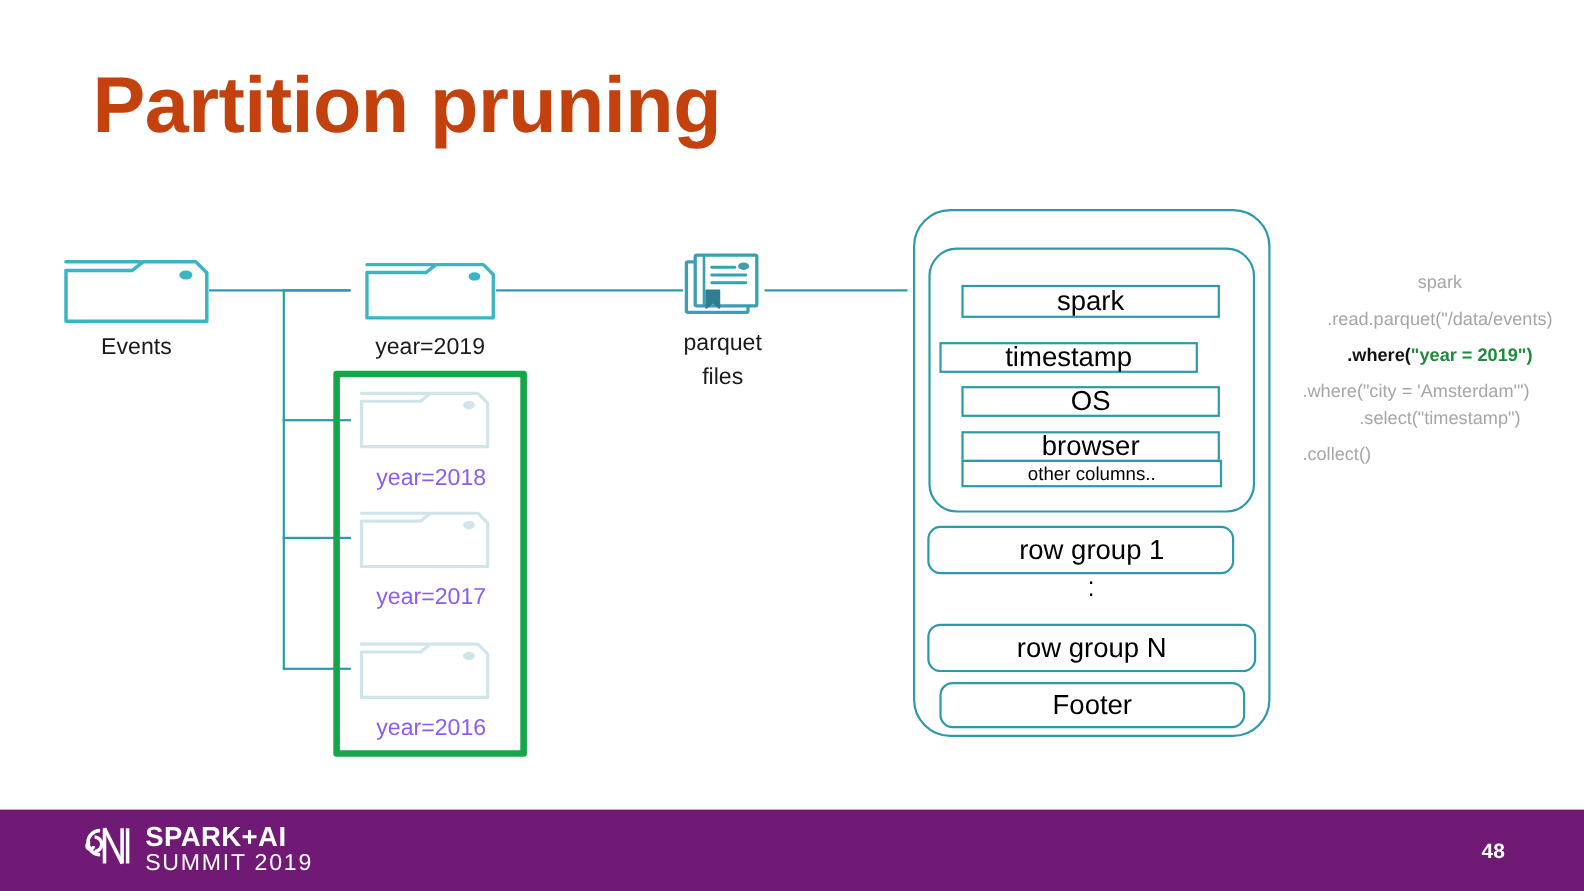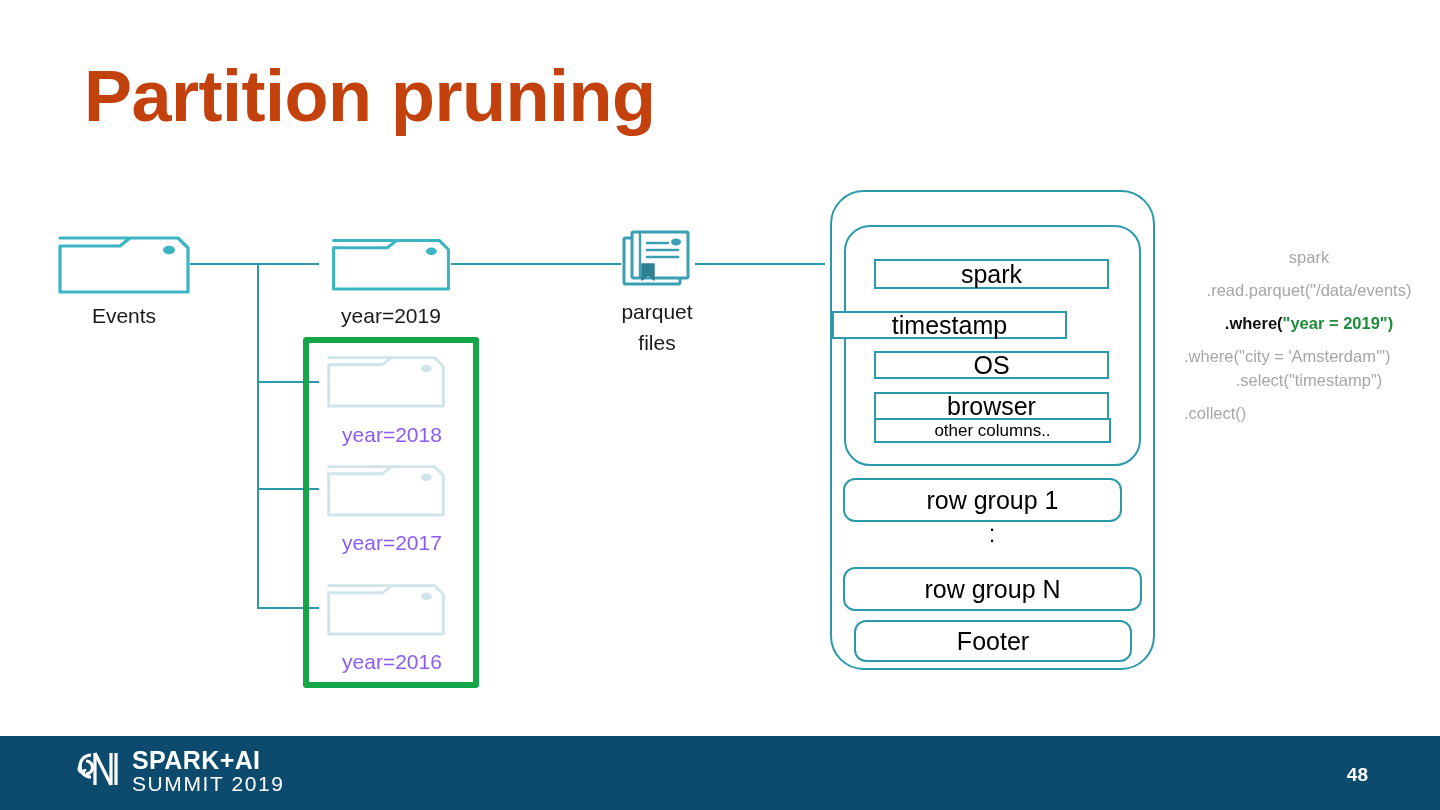--- a/index.html
+++ b/index.html
@@ -148,21 +148,21 @@
     font-weight: bold;
   }
 
   
   #footer-bar {
     position: absolute;
     left: 0;
     bottom: 0;
     width: 1440px;
     height: 74px;
-    background: #0c4a6e;
+    background: #701a75;
   }
   #brand-logo {
     position: absolute;
     left: 70px;
     top: 11px;
     display: flex;
     align-items: center;
     gap: 10px;
   }
   #brand-wordmark {
@@ -269,21 +269,21 @@
 </div>
 <div class="node-label" style="left:596px; top:300px; width:122px;">parquet</div>
 <div class="node-label" style="left:596px; top:331px; width:122px;">files</div>
 
 <div id="parquet-structure"></div>
 <div id="columns-group"></div>
 
 <div class="col-box" style="left:874px; top:259px; width:235px; height:30px; font-size:25px;">
   <span>spark</span>
 </div>
-<div class="col-box" style="left:832px; top:311px; width:235px; height:28px; font-size:25px;">
+<div class="col-box" style="left:854px; top:311px; width:235px; height:28px; font-size:25px;">
   <span>timestamp</span>
 </div>
 <div class="col-box" style="left:874px; top:351px; width:235px; height:28px; font-size:25px;">
   <span>OS</span>
 </div>
 <div class="col-box" style="left:874px; top:392px; width:235px; height:28px; font-size:25px;">
   <span>browser</span>
 </div>
 <div class="col-box" style="left:874px; top:418px; width:237px; height:25px; font-size:17px;">
   <span>other columns..</span>

